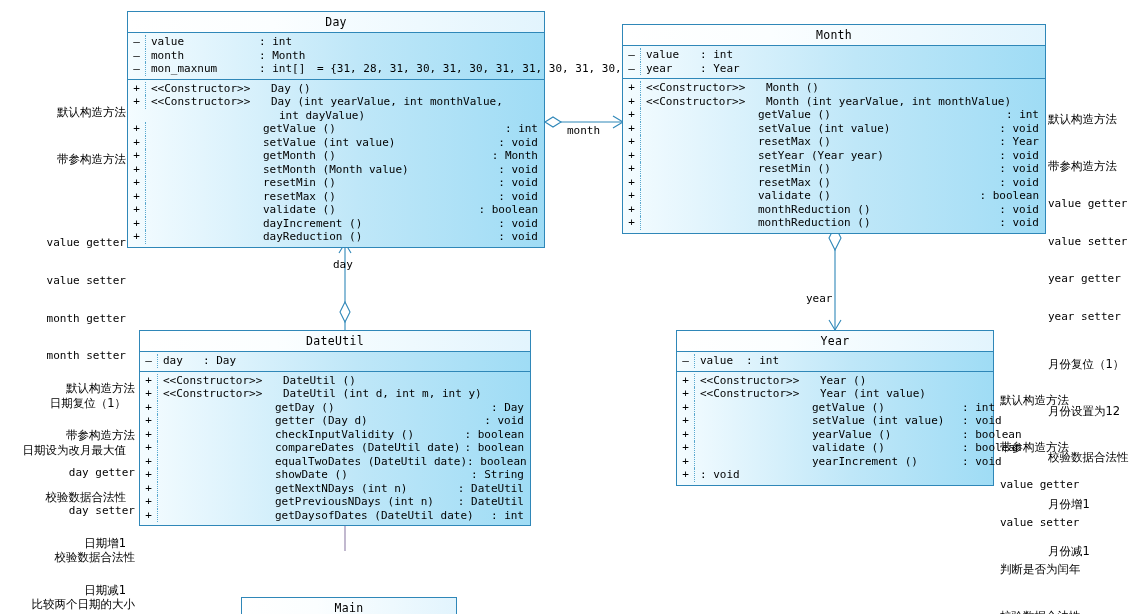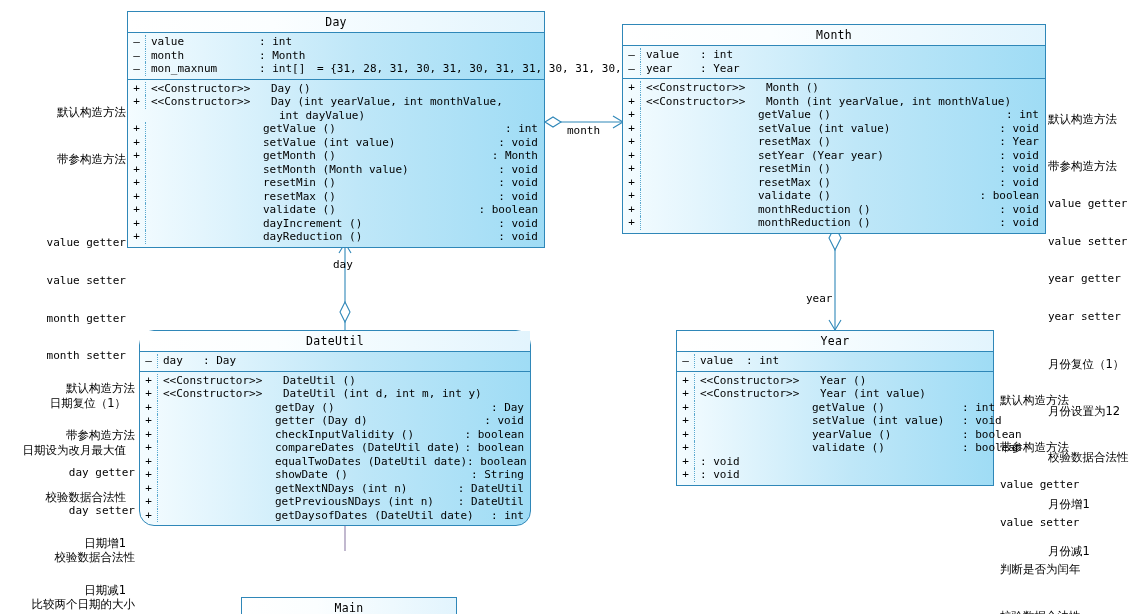--- a/index.html
+++ b/index.html
@@ -268,21 +268,21 @@
         <span class="rt">: <span>void</span></span>
       </div>
       <div class="row">
         <span class="vis">+</span>
         <span class="nm" style="padding-left:112px">monthReduction ()</span>
         <span class="rt">: <span>void</span></span>
       </div>
     </div>
   </div>
 
-  <div class="uml" id="cls-dateutil" style="left:139px;top:330px;width:392px;border-radius:15px;">
+  <div class="uml" id="cls-dateutil" style="left:139px;top:330px;width:392px;">
     <div class="title">DateUtil</div>
     <div class="compartment">
       <div class="row">
         <span class="vis">–</span>
         <span class="nm namecol" style="width:40px">day</span>
         <span class="nm">: <span>Day</span></span>
       </div>
     </div>
     <div class="compartment">
       <div class="row">
@@ -378,20 +378,21 @@
         <span class="nm namecol" style="padding-left:112px;width:150px">yearValue ()</span>
         <span class="nm">: <span>boolean</span></span>
       </div>
       <div class="row">
         <span class="vis">+</span>
         <span class="nm namecol" style="padding-left:112px;width:150px">validate ()</span>
         <span class="nm">: <span>boolean</span></span>
       </div>
       <div class="row">
         <span class="vis">+</span>
+        <span class="nm namecol" style="padding-left:112px;width:150px">yearIncrement ()</span>
         <span class="nm">: <span>void</span></span>
       </div>
       <div class="row">
         <span class="vis">+</span>
         <span class="nm">: <span>void</span></span>
       </div>
     </div>
   </div>
 
   <div class="uml" id="cls-main" style="left:241px;top:551px;width:216px;margin-top:46px;">

